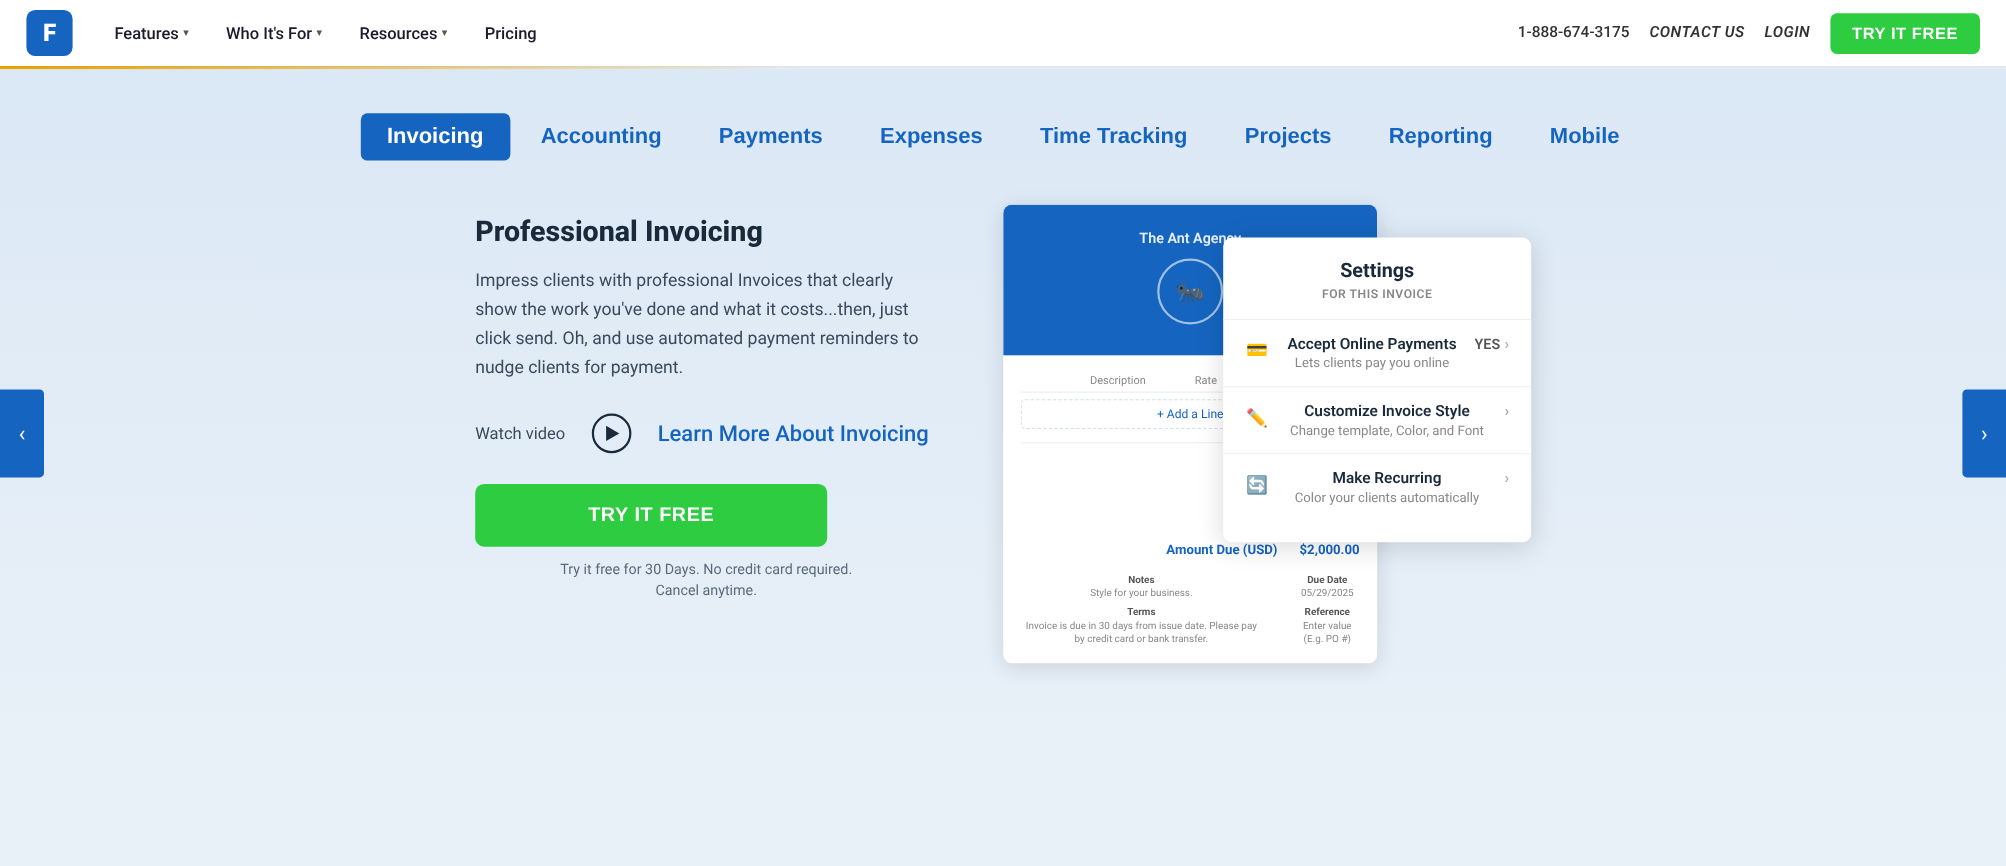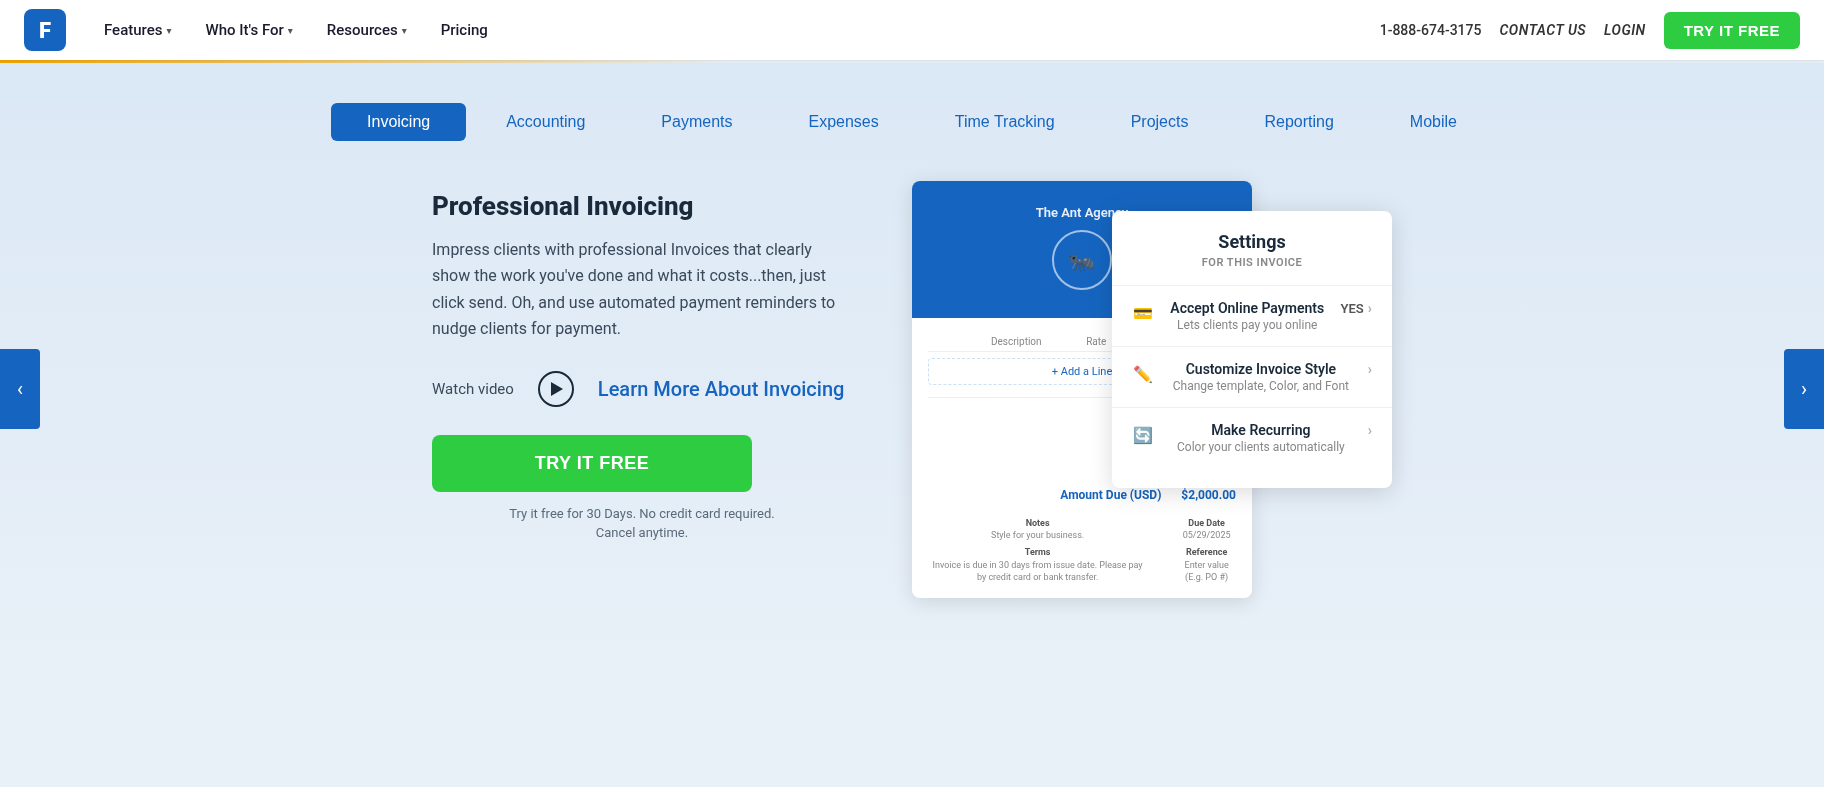--- a/index.html
+++ b/index.html
@@ -103,23 +103,23 @@
     
     .tabs {
       display: flex;
       justify-content: center;
       gap: 4px;
       flex-wrap: wrap;
       margin-bottom: 40px;
       padding: 0 20px;
     }
     .tab {
-      padding: 10px 36px;
-      font-size: 16px;
-      font-weight: 400;
+      padding: 10px 24px;
+      font-size: 20px;
+      font-weight: 700;
       cursor: pointer;
       border-radius: 6px;
       border: none;
       background: transparent;
       color: #1565c0;
     }
     .tab.active {
       background: #1565c0;
       color: #fff;
     }

